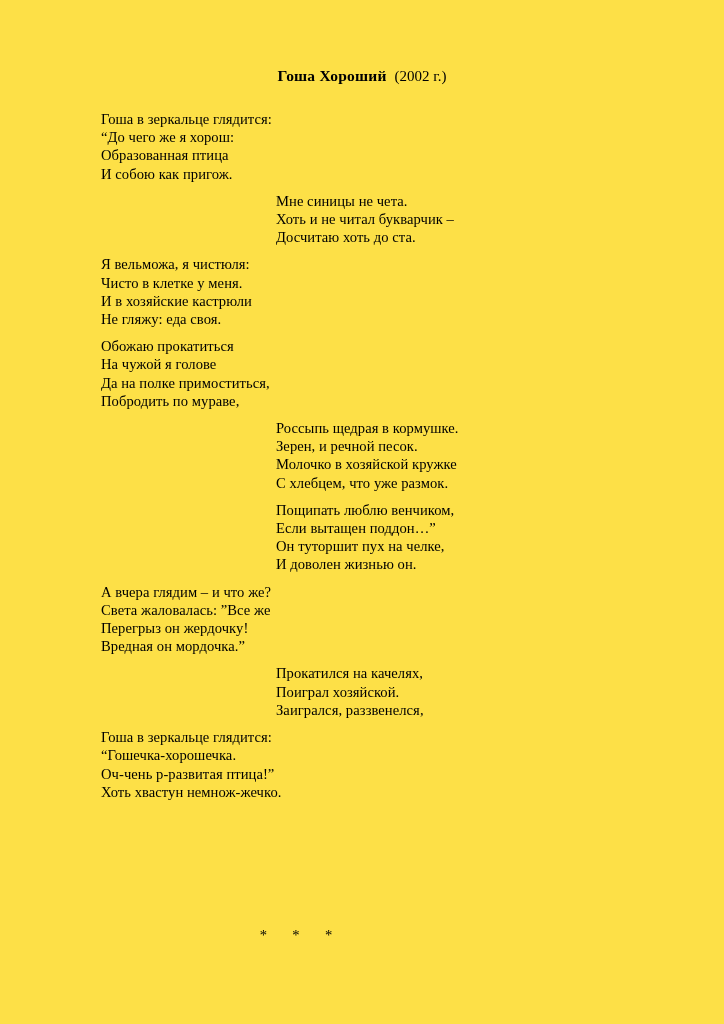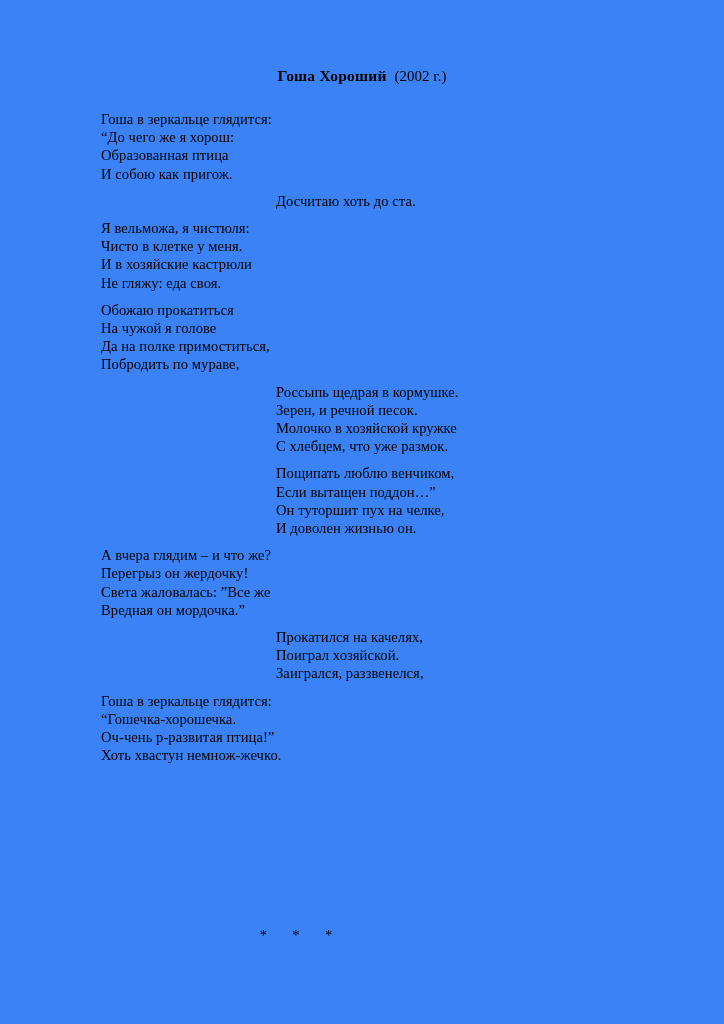--- a/index.html
+++ b/index.html
@@ -10,21 +10,21 @@
   }
   body {
     font-family: "Liberation Serif", "DejaVu Serif", serif;
     color: #000000;
     -webkit-font-smoothing: antialiased;
   }
   .page {
     position: relative;
     width: 724px;
     height: 1024px;
-    background: #3b82f6;
+    background: #fde047;
     overflow: hidden;
     box-sizing: border-box;
   }
 
   
   .title-block {
     position: absolute;
     left: 0;
     top: 67px;
     width: 724px;
@@ -92,20 +92,22 @@
   </div>
 
   <div class="poem">
       <div class="stanza align-left">
         <div class="line">Гоша в зеркальце глядится:</div>
         <div class="line">“До чего же я хорош:</div>
         <div class="line">Образованная птица</div>
         <div class="line">И собою как пригож.</div>
       </div>
       <div class="stanza align-indent">
+        <div class="line">Мне синицы не чета.</div>
+        <div class="line">Хоть и не читал букварчик –</div>
         <div class="line">Досчитаю хоть до ста.</div>
       </div>
       <div class="stanza align-left">
         <div class="line">Я вельможа, я чистюля:</div>
         <div class="line">Чисто в клетке у меня.</div>
         <div class="line">И в хозяйские кастрюли</div>
         <div class="line">Не гляжу: еда своя.</div>
       </div>
       <div class="stanza align-left">
         <div class="line">Обожаю прокатиться</div>
@@ -120,22 +122,22 @@
         <div class="line">С хлебцем, что уже размок.</div>
       </div>
       <div class="stanza align-indent">
         <div class="line">Пощипать люблю венчиком,</div>
         <div class="line">Если вытащен поддон…”</div>
         <div class="line">Он туторшит пух на челке,</div>
         <div class="line">И доволен жизнью он.</div>
       </div>
       <div class="stanza align-left">
         <div class="line">А вчера глядим – и что же?</div>
+        <div class="line">Света жаловалась: ”Все же</div>
         <div class="line">Перегрыз он жердочку!</div>
-        <div class="line">Света жаловалась: ”Все же</div>
         <div class="line">Вредная он мордочка.”</div>
       </div>
       <div class="stanza align-indent">
         <div class="line">Прокатился на качелях,</div>
         <div class="line">Поиграл хозяйской.</div>
         <div class="line">Заигрался, раззвенелся,</div>
       </div>
       <div class="stanza align-left">
         <div class="line">Гоша в зеркальце глядится:</div>
         <div class="line">“Гошечка-хорошечка.</div>

